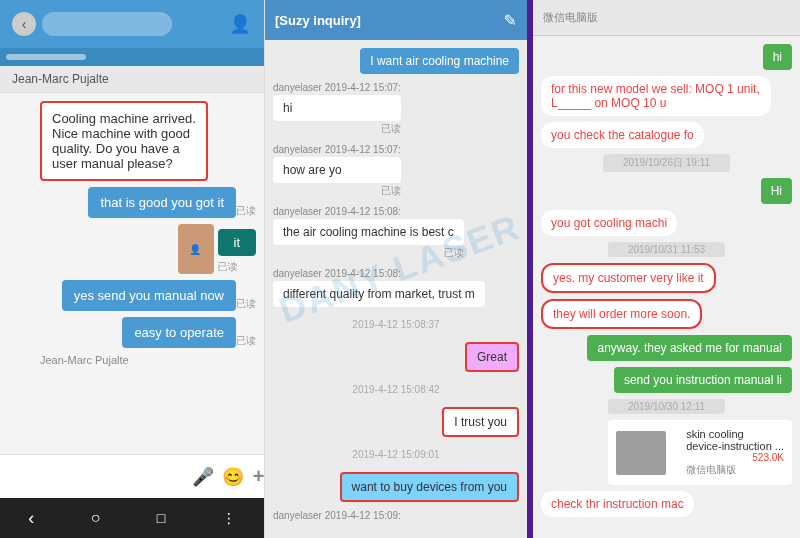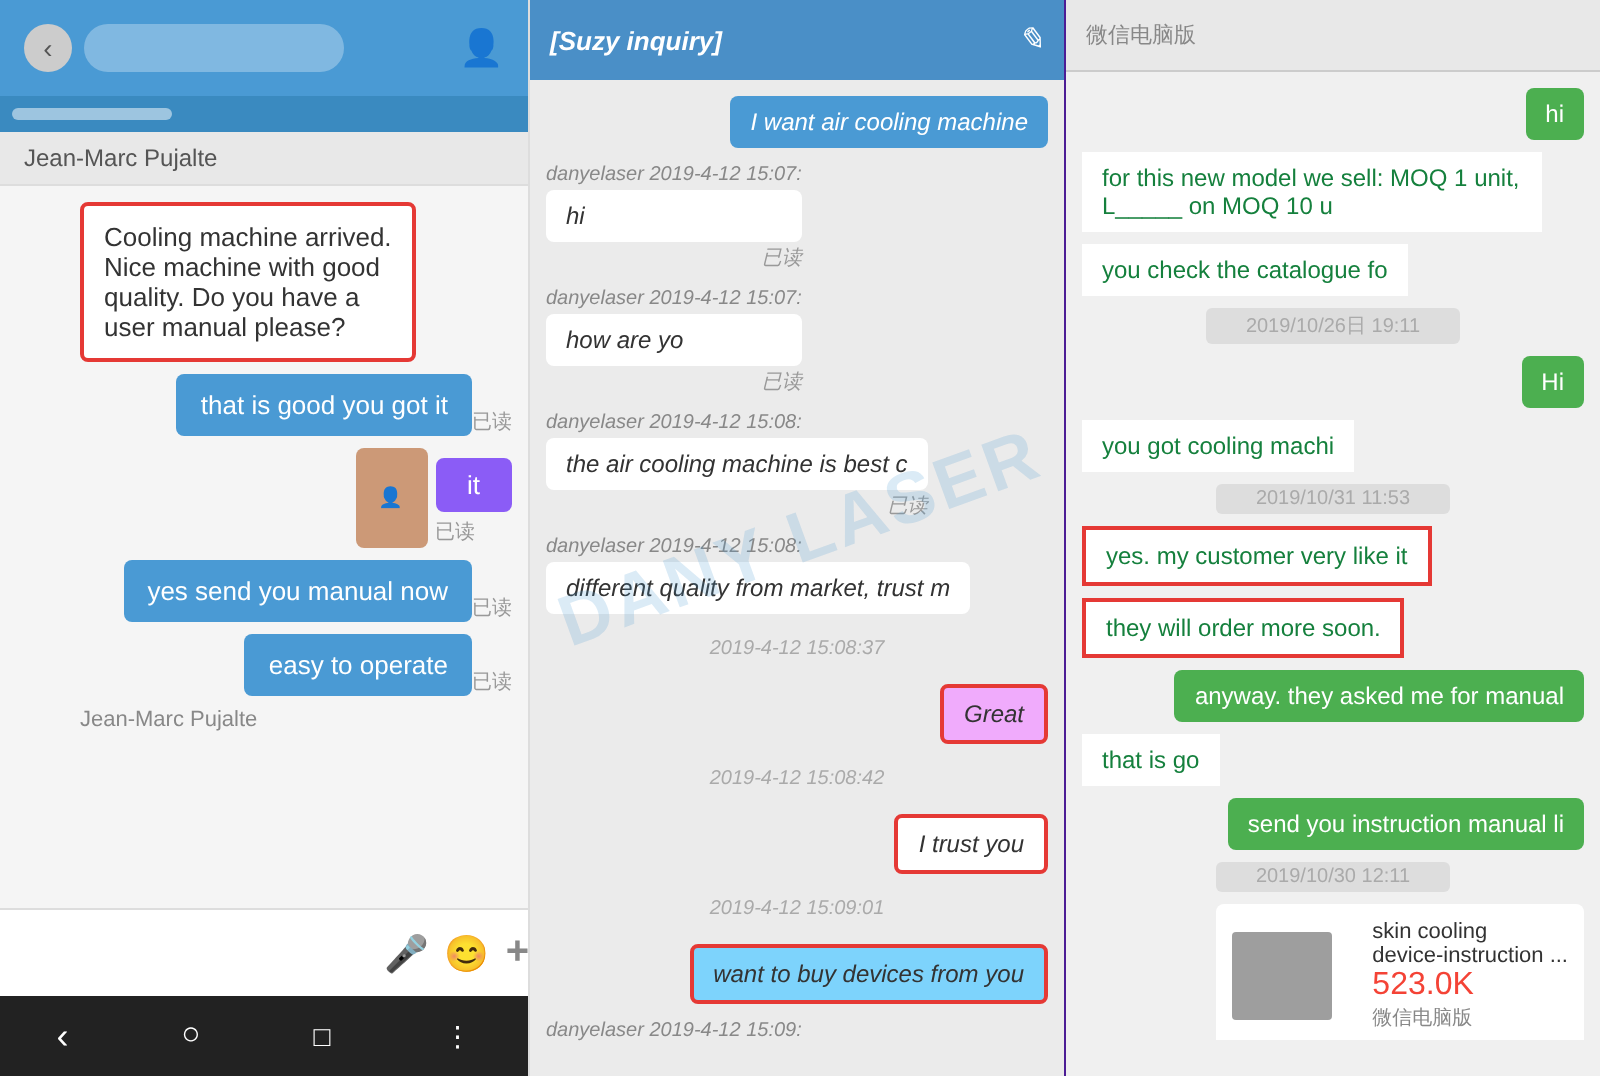--- a/index.html
+++ b/index.html
@@ -148,22 +148,21 @@
       flex-shrink: 0;
     }
 
     
     .middle-panel {
       width: 268px;
       height: 538px;
       background: #ebebeb;
       display: flex;
       flex-direction: column;
-      border-right: 1px solid #4c1d95;
-      font-style: italic;
+      border-right: 6px solid #4c1d95;
     }
 
     .middle-header {
       background: #4a8fc7;
       height: 40px;
       display: flex;
       align-items: center;
       padding: 0 10px;
       gap: 8px;
       flex-shrink: 0;
@@ -265,24 +264,24 @@
       color: white;
     }
 
     .r-msg-incoming {
       align-self: flex-start;
       max-width: 230px;
     }
 
     .r-msg-incoming .bubble {
       background: white;
-      border-radius: 0;
+      border-radius: 12px;
       padding: 6px 10px;
       font-size: 12px;
-      color: #15803d;
+      color: #ef4444;
     }
 
     .r-msg-incoming .bubble.outlined {
       border: 2px solid #e53935;
     }
 
     .r-timestamp {
       font-size: 10px;
       color: #aaa;
       text-align: center;
@@ -355,21 +354,21 @@
         </div>
         <div style="display:flex;align-items:center;gap:4px;">
           <span class="read-label">已读</span>
         </div>
       </div>
 
       <div class="msg-outgoing">
         <div style="display:flex;align-items:flex-end;gap:4px;">
           <div class="avatar" style="background:#c97;width:36px;height:50px;border-radius:4px;">👤</div>
           <div>
-            <div class="bubble" style="background:#8b5cf6;padding:6px 16px;">
+            <div class="bubble" style="background:#0f766e;padding:6px 16px;">
               <span>it</span>
             </div>
             <span class="read-label">已读</span>
           </div>
         </div>
       </div>
 
       <div class="msg-outgoing">
         <div class="bubble">
           <span>yes send you manual now</span>
@@ -547,40 +546,35 @@
           <span>they will order more soon.</span>
         </div>
       </div>
 
       <div class="r-msg-outgoing">
         <div class="bubble">
           <span>anyway. they asked me for manual</span>
         </div>
       </div>
 
-      <div class="r-msg-incoming">
-        <div class="bubble">
-          <span>that is go</span>
-        </div>
-      </div>
 
       <div class="r-msg-outgoing">
         <div class="bubble">
           <span>send you instruction manual li</span>
         </div>
       </div>
 
       <div class="r-timestamp">2019/10/30 12:11</div>
 
       <div class="r-msg-outgoing">
         <div style="background:white;border-radius:4px;padding:8px;display:flex;align-items:center;gap:20px;min-width:160px;">
           <div style="width:50px;height:44px;background:#9e9e9e;flex-shrink:0;border-radius:2px;"></div>
           <div>
             <div style="font-size:11px;color:#333;">skin cooling<br>device-instruction ...</div>
-            <div style="font-size:16px;color:#f44336;">523.0K</div>
+            <div style="font-size:10px;color:#f44336;text-align:right;">523.0K</div>
             <div style="font-size:10px;color:#888;">微信电脑版</div>
           </div>
         </div>
       </div>
 
       <div class="r-msg-incoming">
         <div class="bubble">
           <span>check thr instruction mac</span>
         </div>
       </div>

